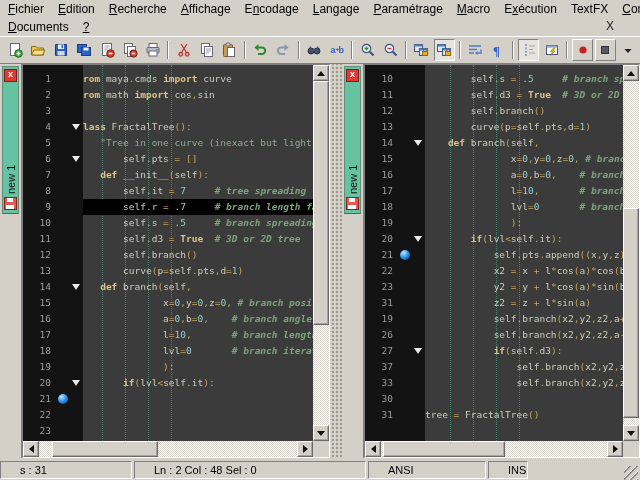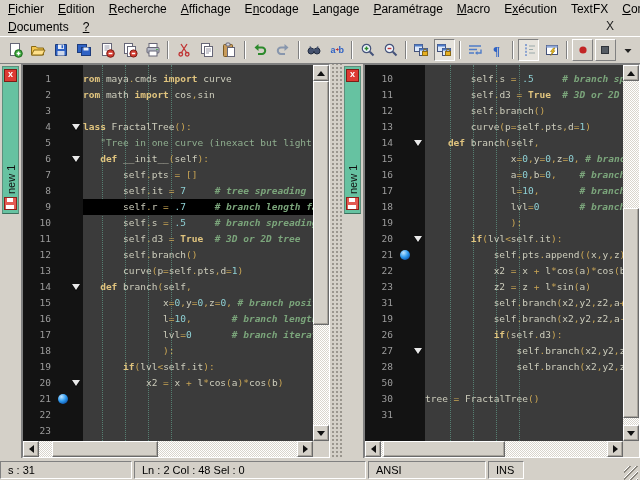--- a/index.html
+++ b/index.html
@@ -78,21 +78,21 @@
   .arr-dn{border-left:4px solid transparent;border-right:4px solid transparent;border-top:5px solid #111;}
   .arr-lf{border-top:4px solid transparent;border-bottom:4px solid transparent;border-right:5px solid #111;}
   .arr-rt{border-top:4px solid transparent;border-bottom:4px solid transparent;border-left:5px solid #111;}
   .vtrack{flex:1;position:relative;}
   .htrack{flex:1;position:relative;}
   .vthumb{position:absolute;left:0;width:16px;background:#d4d0c8;border:1px solid;border-color:#fff #6a6a6a #6a6a6a #fff;box-shadow:inset -1px -1px 0 #a8a49c;box-sizing:border-box;}
   .hthumb{position:absolute;top:0;height:16px;background:#d4d0c8;border:1px solid;border-color:#fff #6a6a6a #6a6a6a #fff;box-shadow:inset -1px -1px 0 #a8a49c;box-sizing:border-box;}
   .corner{background:#d4d0c8;}
   
   .statusbar{height:24px;display:flex;align-items:center;gap:2px;padding:2px 2px 2px 0;box-sizing:border-box;background:#d4d0c8;font-size:11px;}
-  .ssec{height:18px;line-height:16px;border:1px solid;border-color:#808080 #fff #fff #808080;padding:0 7px;box-sizing:border-box;white-space:nowrap;overflow:hidden;}
+  .ssec{height:18px;line-height:16px;border:1px solid;border-color:#808080 #fff #fff #808080;padding:0 19px;box-sizing:border-box;white-space:nowrap;overflow:hidden;}
   .grip{width:14px;height:14px;margin-left:auto;align-self:flex-end;
     background:repeating-linear-gradient(135deg, transparent 0 3px, #fff 3px 4px, #8a867e 4px 5px);}
 </style>
 </head>
 <body>
 
 <div class="menubar">
   <div class="menurow" id="menurow1">
       <div class="menuitem"><u>F</u>ichier</div>
       <div class="menuitem"><u>E</u>dition</div>
@@ -403,35 +403,35 @@
             <div class="iguide" style="left: calc(3ch + 2px);"></div>
             <div class="iguide" style="left: calc(7ch + 2px);"></div>
             <div class="iguide" style="left: calc(11ch + 2px);"></div>
             <div class="iguide" style="left: calc(15ch + 2px);"></div>
             <div class="code-inner" style="margin-left: -1ch;">
               <div class="cline"><span class="tk-kw">from</span> maya<span class="tk-op">.</span>cmds <span class="tk-kw">import</span> curve</div>
               <div class="cline"><span class="tk-kw">from</span> math <span class="tk-kw">import</span> cos<span class="tk-op">,</span>sin</div>
               <div class="cline">&nbsp;</div>
               <div class="cline"><span class="tk-kw">class</span> FractalTree<span class="tk-op">():</span></div>
               <div class="cline">    <span class="tk-st">"Tree in one curve (inexact but light)"</span></div>
+              <div class="cline">        self<span class="tk-op">.</span>pts <span class="tk-op">=</span> <span class="tk-op">[]</span></div>
               <div class="cline">    <span class="tk-kw">def</span> __init__<span class="tk-op">(</span>self<span class="tk-op">):</span></div>
-              <div class="cline">        self<span class="tk-op">.</span>pts <span class="tk-op">=</span> <span class="tk-op">[]</span></div>
               <div class="cline">        self<span class="tk-op">.</span>it <span class="tk-op">=</span> <span class="tk-nu">7</span>     <span class="tk-cm"># tree spreading</span></div>
               <div class="cline cur">        self<span class="tk-op">.</span>r <span class="tk-op">=</span> <span class="tk-nu">.7</span>     <span class="tk-cm"># branch length factor</span></div>
               <div class="cline">        self<span class="tk-op">.</span>s <span class="tk-op">=</span> <span class="tk-nu">.5</span>     <span class="tk-cm"># branch spreading</span></div>
               <div class="cline">        self<span class="tk-op">.</span>d3 <span class="tk-op">=</span> <span class="tk-kw">True</span>  <span class="tk-cm"># 3D or 2D tree</span></div>
               <div class="cline">        self<span class="tk-op">.</span>branch<span class="tk-op">()</span></div>
               <div class="cline">        curve<span class="tk-op">(</span>p<span class="tk-op">=</span>self<span class="tk-op">.</span>pts<span class="tk-op">,</span>d<span class="tk-op">=</span><span class="tk-nu">1</span><span class="tk-op">)</span></div>
               <div class="cline">    <span class="tk-kw">def</span> branch<span class="tk-op">(</span>self<span class="tk-op">,</span></div>
               <div class="cline">               x<span class="tk-op">=</span><span class="tk-nu">0</span><span class="tk-op">,</span>y<span class="tk-op">=</span><span class="tk-nu">0</span><span class="tk-op">,</span>z<span class="tk-op">=</span><span class="tk-nu">0</span><span class="tk-op">,</span> <span class="tk-cm"># branch position</span></div>
+              <div class="cline">               a<span class="tk-op">=</span><span class="tk-nu">0</span><span class="tk-op">,</span>b<span class="tk-op">=</span><span class="tk-nu">0</span><span class="tk-op">,</span>    <span class="tk-cm"># branch angle</span></div>
               <div class="cline">               l<span class="tk-op">=</span><span class="tk-nu">10</span><span class="tk-op">,</span>       <span class="tk-cm"># branch length</span></div>
               <div class="cline">               lvl<span class="tk-op">=</span><span class="tk-nu">0</span>       <span class="tk-cm"># branch iteration</span></div>
               <div class="cline">               <span class="tk-op">):</span></div>
               <div class="cline">        <span class="tk-kw">if</span><span class="tk-op">(</span>lvl<span class="tk-op">&lt;</span>self<span class="tk-op">.</span>it<span class="tk-op">):</span></div>
-              <div class="cline">            x2 <span class="tk-op">=</span> x <span class="tk-op">+</span> l<span class="tk-op">*</span>cos<span class="tk-op">(</span>a<span class="tk-op">)*</span>cos<span class="tk-op">(</span>b<span class="tk-op">)</span></div>
             </div>
           </div>
       </div>
       <div class="vscroll">
         <div class="sbtn">
             <span class="arr arr-up"></span>
           </div>
         <div class="vtrack">
             <div class="vthumb" style="top: 0%; height: 71%;"></div>
           </div>
@@ -481,22 +481,22 @@
             <div class="gnum">18</div>
             <div class="gnum">19</div>
             <div class="gnum">20</div>
             <div class="gnum">21</div>
             <div class="gnum">22</div>
             <div class="gnum">23</div>
             <div class="gnum">31</div>
             <div class="gnum">19</div>
             <div class="gnum">26</div>
             <div class="gnum">27</div>
-            <div class="gnum">28</div>
-            <div class="gnum">50</div>
+            <div class="gnum">37</div>
+            <div class="gnum">33</div>
             <div class="gnum">30</div>
             <div class="gnum">31</div>
           </div>
         <div class="margin-bm">
             <div class="bmrow"></div>
             <div class="bmrow"></div>
             <div class="bmrow"></div>
             <div class="bmrow"></div>
             <div class="bmrow"></div>
             <div class="bmrow"></div>
@@ -561,20 +561,21 @@
               <div class="cline">        curve<span class="tk-op">(</span>p<span class="tk-op">=</span>self<span class="tk-op">.</span>pts<span class="tk-op">,</span>d<span class="tk-op">=</span><span class="tk-nu">1</span><span class="tk-op">)</span></div>
               <div class="cline">    <span class="tk-kw">def</span> branch<span class="tk-op">(</span>self<span class="tk-op">,</span></div>
               <div class="cline">               x<span class="tk-op">=</span><span class="tk-nu">0</span><span class="tk-op">,</span>y<span class="tk-op">=</span><span class="tk-nu">0</span><span class="tk-op">,</span>z<span class="tk-op">=</span><span class="tk-nu">0</span><span class="tk-op">,</span> <span class="tk-cm"># branch position</span></div>
               <div class="cline">               a<span class="tk-op">=</span><span class="tk-nu">0</span><span class="tk-op">,</span>b<span class="tk-op">=</span><span class="tk-nu">0</span><span class="tk-op">,</span>    <span class="tk-cm"># branch angle</span></div>
               <div class="cline">               l<span class="tk-op">=</span><span class="tk-nu">10</span><span class="tk-op">,</span>       <span class="tk-cm"># branch length</span></div>
               <div class="cline">               lvl<span class="tk-op">=</span><span class="tk-nu">0</span>       <span class="tk-cm"># branch iteration</span></div>
               <div class="cline">               <span class="tk-op">):</span></div>
               <div class="cline">        <span class="tk-kw">if</span><span class="tk-op">(</span>lvl<span class="tk-op">&lt;</span>self<span class="tk-op">.</span>it<span class="tk-op">):</span></div>
               <div class="cline">            self<span class="tk-op">.</span>pts<span class="tk-op">.</span>append<span class="tk-op">((</span>x<span class="tk-op">,</span>y<span class="tk-op">,</span>z<span class="tk-op">))</span></div>
               <div class="cline">            x2 <span class="tk-op">=</span> x <span class="tk-op">+</span> l<span class="tk-op">*</span>cos<span class="tk-op">(</span>a<span class="tk-op">)*</span>cos<span class="tk-op">(</span>b</div>
+              <div class="cline">            y2 <span class="tk-op">=</span> y <span class="tk-op">+</span> l<span class="tk-op">*</span>cos<span class="tk-op">(</span>a<span class="tk-op">)*</span>sin<span class="tk-op">(</span>b</div>
               <div class="cline">            z2 <span class="tk-op">=</span> z <span class="tk-op">+</span> l<span class="tk-op">*</span>sin<span class="tk-op">(</span>a<span class="tk-op">)</span></div>
               <div class="cline">            self<span class="tk-op">.</span>branch<span class="tk-op">(</span>x2<span class="tk-op">,</span>y2<span class="tk-op">,</span>z2<span class="tk-op">,</span>a<span class="tk-op">+</span>selfsblselfrlvl</div>
               <div class="cline">            self<span class="tk-op">.</span>branch<span class="tk-op">(</span>x2<span class="tk-op">,</span>y2<span class="tk-op">,</span>z2<span class="tk-op">,</span>a<span class="tk-op">-</span>selfsblselfrlvl</div>
               <div class="cline">            <span class="tk-kw">if</span><span class="tk-op">(</span>self<span class="tk-op">.</span>d3<span class="tk-op">):</span></div>
               <div class="cline">                self<span class="tk-op">.</span>branch<span class="tk-op">(</span>x2<span class="tk-op">,</span>y2<span class="tk-op">,</span>z2abselfslselfrlvl</div>
               <div class="cline">                self<span class="tk-op">.</span>branch<span class="tk-op">(</span>x2<span class="tk-op">,</span>y2<span class="tk-op">,</span>z2abselfslselfrlvl</div>
               <div class="cline">&nbsp;</div>
               <div class="cline">tree <span class="tk-op">=</span> FractalTree<span class="tk-op">()</span></div>
             </div>
           </div>

